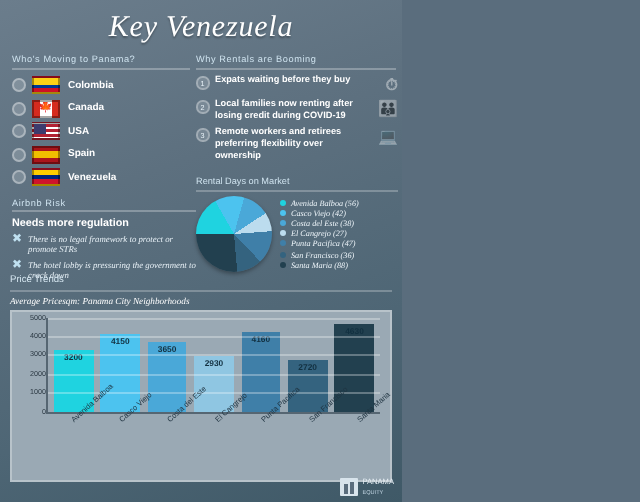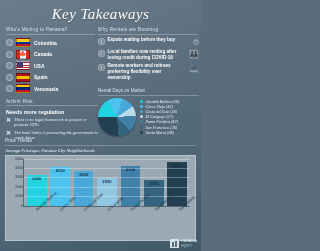--- a/index.html
+++ b/index.html
@@ -313,21 +313,21 @@
     color: #e6eef4;
     line-height: 4.4px;
   }
   .logo-text .l2 { font-size: 2.8px; color: #bcd0de; display: block; }
 </style>
 </head>
 <body>
 
 <div id="infographic">
 
-  <div class="title">Key Takeaways</div>
+  <div class="title">Key Venezuela</div>
 
   <div class="top-cols">
 
     <div class="col-left">
       <div class="sec-head">Who's Moving to Panama?</div>
 
       <div class="country-row">
         <span class="rank-badge"></span>
         <span class="flag flag-colombia"></span>
         <span class="country-name">Colombia</span>

